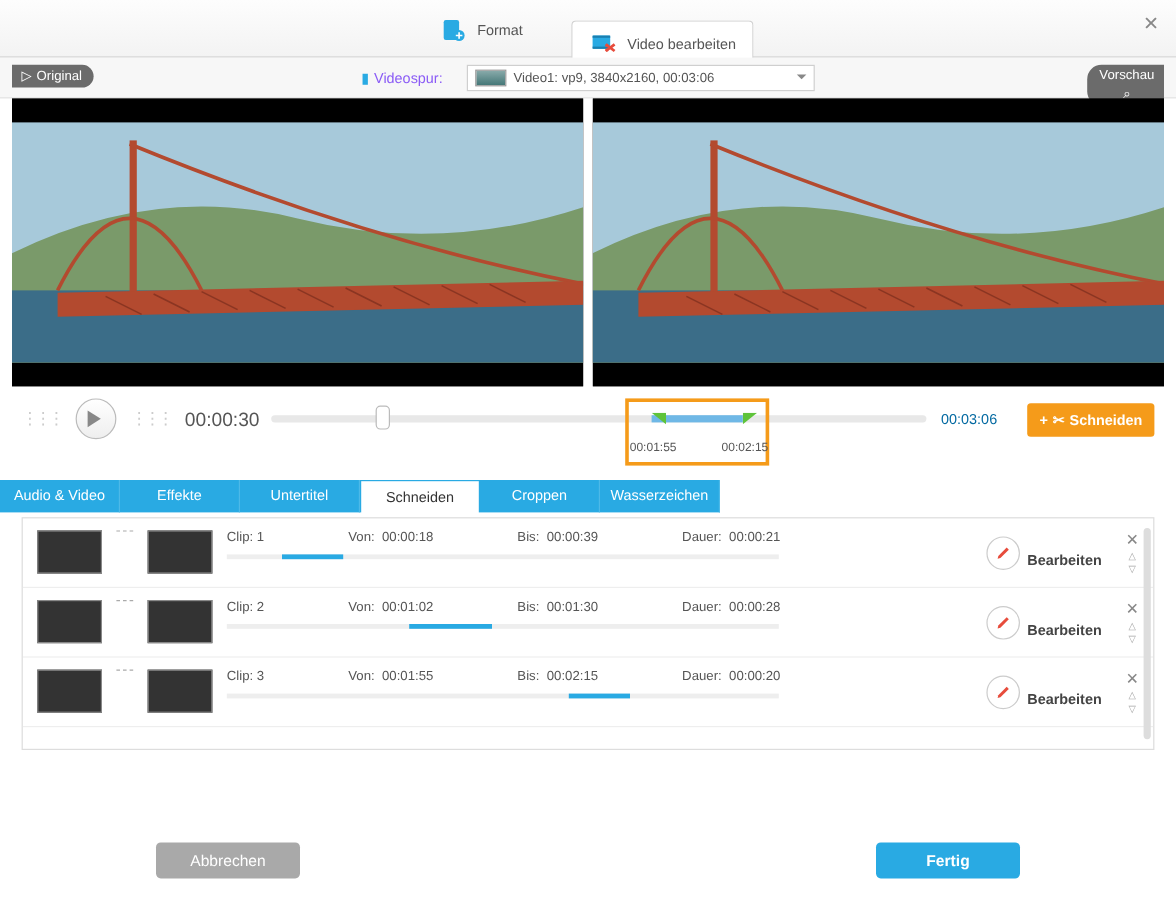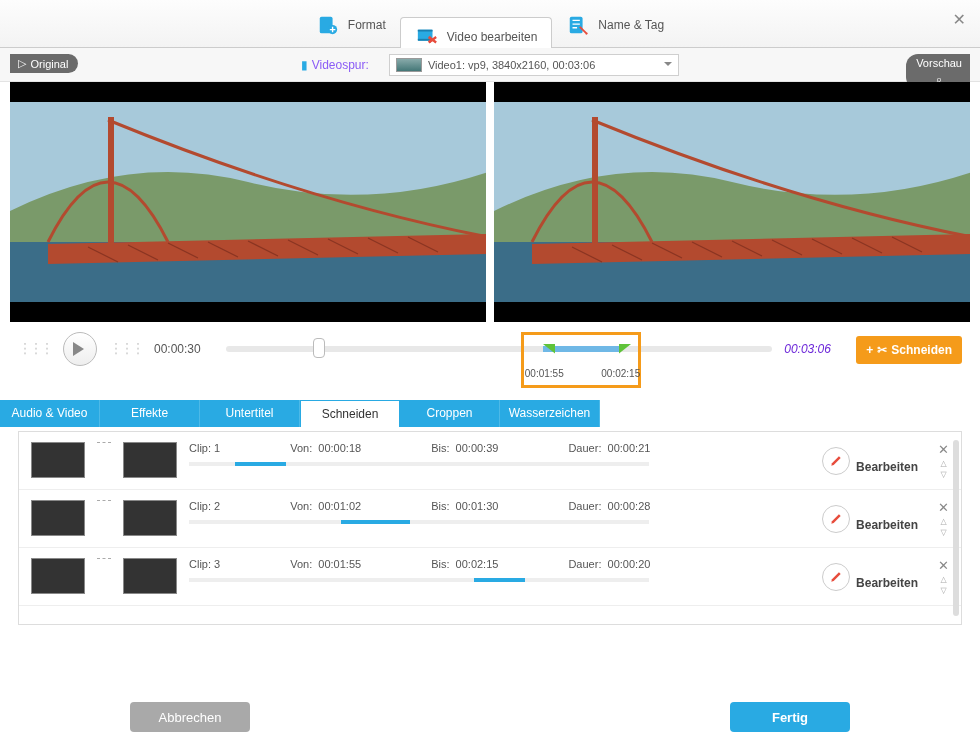--- a/index.html
+++ b/index.html
@@ -2,21 +2,21 @@
 <html><head>
 <meta charset="utf-8">
 <style>
 * { box-sizing: border-box; margin: 0; padding: 0; }
 body { font-family: -apple-system, "Segoe UI", Arial, sans-serif; font-size: 12px; color: #444; background: #fff; width: 980px; height: 750px; overflow: hidden; }
 .window { width: 100%; height: 100%; display: flex; flex-direction: column; }
 
 
 .header { height: 48px; background: linear-gradient(#fdfdfd, #f3f3f3); border-bottom: 1px solid #ccc; display: flex; align-items: center; justify-content: center; position: relative; }
 .close-x { position: absolute; right: 14px; top: 10px; font-size: 16px; color: #888; cursor: pointer; }
-.htabs { display: flex; align-items: flex-end; }
+.htabs { display: flex; gap: 26px; align-items: flex-end; }
 .htab { display: flex; align-items: center; gap: 8px; padding: 8px 14px; cursor: pointer; color: #555; }
 .htab.active { background: #fff; border: 1px solid #ccc; border-bottom: 1px solid #fff; border-radius: 4px 4px 0 0; position: relative; top: 13px; }
 .hicon { width: 24px; height: 22px; position: relative; }
 .hicon svg { width: 100%; height: 100%; }
 
 
 .trackrow { height: 34px; background: #f7f7f7; border-bottom: 1px solid #e3e3e3; display: flex; align-items: center; justify-content: center; position: relative; }
 .trackrow .lbl { color: #8b5cf6; margin-right: 20px; }
 .trackrow .sel { width: 290px; height: 22px; border: 1px solid #cfcfcf; background: #fff; display: flex; align-items: center; padding: 0 6px; font-size: 11px; color: #555; position: relative; }
 .trackrow .sel .thumb { width: 26px; height: 14px; background: linear-gradient(#8aa, #477); margin-right: 6px; border: 1px solid #999; }
@@ -27,30 +27,30 @@
 
 .previews { display: flex; gap: 8px; padding: 0 10px; margin-top: 0; }
 .pane { flex: 1; background: #000; position: relative; height: 240px; display:flex; align-items:center; justify-content:center; overflow:hidden;}
 .bridge { width: 100%; height: 100%; }
 
 
 .timeline { height: 76px; padding: 10px 18px 0; display: flex; align-items: flex-start; gap: 12px; }
 .grip { color: #ccc; font-size: 14px; letter-spacing: -3px; margin-top: 8px; }
 .play { width: 34px; height: 34px; border-radius: 50%; border: 1px solid #bbb; background: linear-gradient(#fff,#eee); display: flex; align-items: center; justify-content: center; cursor: pointer; }
 .play .tri { border: 7px solid transparent; border-left: 11px solid #888; margin-left: 4px; }
-.timecur { font-size: 12px; color: #555; margin-top: 10px; width: 60px; }
+.timecur { font-size: 16px; color: #555; margin-top: 10px; width: 60px; text-align: right; }
 .track { flex: 1; position: relative; margin-top: 14px; }
 .bar { height: 6px; background: #e8e8e8; border-radius: 3px; position: relative; }
 .knob { position: absolute; top: -8px; width: 12px; height: 20px; background: #fff; border: 1px solid #bbb; border-radius: 4px; }
 .seg { position: absolute; top: 0; height: 6px; background: #6fb8e6; }
 .selbox { position: absolute; top: -14px; height: 56px; border: 3px solid #f59b1a; pointer-events: none; }
 .marker { position: absolute; top: -2px; width: 12px; height: 12px; }
 .marker svg { width: 100%; height: 100%; }
 .mlbl { position: absolute; top: 22px; font-size: 10px; color: #555; white-space: nowrap; }
-.dur { font-size: 12px; color: #6d28d9; margin-top: 10px; width: 60px; font-style: italic; }
+.dur { font-size: 12px; color: #0369a1; margin-top: 10px; width: 60px; }
 .cutbtn { margin-top: 4px; background: #f59b1a; color: #fff; height: 28px; padding: 0 10px; display: flex; align-items: center; gap: 4px; border-radius: 3px; cursor: pointer; font-size: 12px; font-weight: bold; }
 
 
 .subtabs { display: flex; justify-content: flex-start; margin-top: 2px; }
 .stab { width: 100px; text-align: center; padding: 6px 0; background: #29aae3; color: #fff; font-size: 12px; cursor: pointer; border-right: 1px solid #4cb9e8; }
 .stab.active { background: #fff; color: #333; border: 1px solid #29aae3; border-bottom: none; }
 
 
 .cliparea { margin: 4px 18px 0; border: 1px solid #ddd; height: 194px; position: relative; overflow: hidden; }
 .clip { display: flex; padding: 10px 12px; border-bottom: 1px solid #eee; position: relative; gap: 12px; }
@@ -92,29 +92,20 @@
         <div class="htab active">
           <div class="hicon"><svg viewBox="0 0 24 24">
               <rect x="2" y="4" width="16" height="12" rx="1" fill="#29aae3"></rect>
               <rect x="2" y="4" width="16" height="2" fill="#1a7fb0"></rect>
               <rect x="2" y="14" width="16" height="2" fill="#1a7fb0"></rect>
               <path d="M14,12 L22,18 M14,18 L22,12" stroke="#e74c3c" stroke-width="2.5"></path>
               <circle cx="15" cy="13" r="1.5" fill="#e74c3c"></circle>
               <circle cx="15" cy="17" r="1.5" fill="#e74c3c"></circle>
             </svg></div>
           <span>Video bearbeiten</span>
-        </div>
-        <div class="htab">
-          <div class="hicon"><svg viewBox="0 0 24 24">
-              <rect x="3" y="3" width="14" height="18" rx="2" fill="#29aae3"></rect>
-              <path d="M6,7 h8 M6,11 h8 M6,15 h5" stroke="#fff" stroke-width="1.5"></path>
-              <path d="M14,14 L22,22" stroke="#e74c3c" stroke-width="2"></path>
-              <path d="M20,22 L22,22 L22,20 Z" fill="#e74c3c"></path>
-            </svg></div>
-          <span>Name &amp; Tag</span>
         </div>
       </div>
     <div class="close-x">✕</div>
   </div>
 
   <div class="trackrow">
     <div class="orig">
       <span>▷</span>
       <span>Original</span>
     </div>

